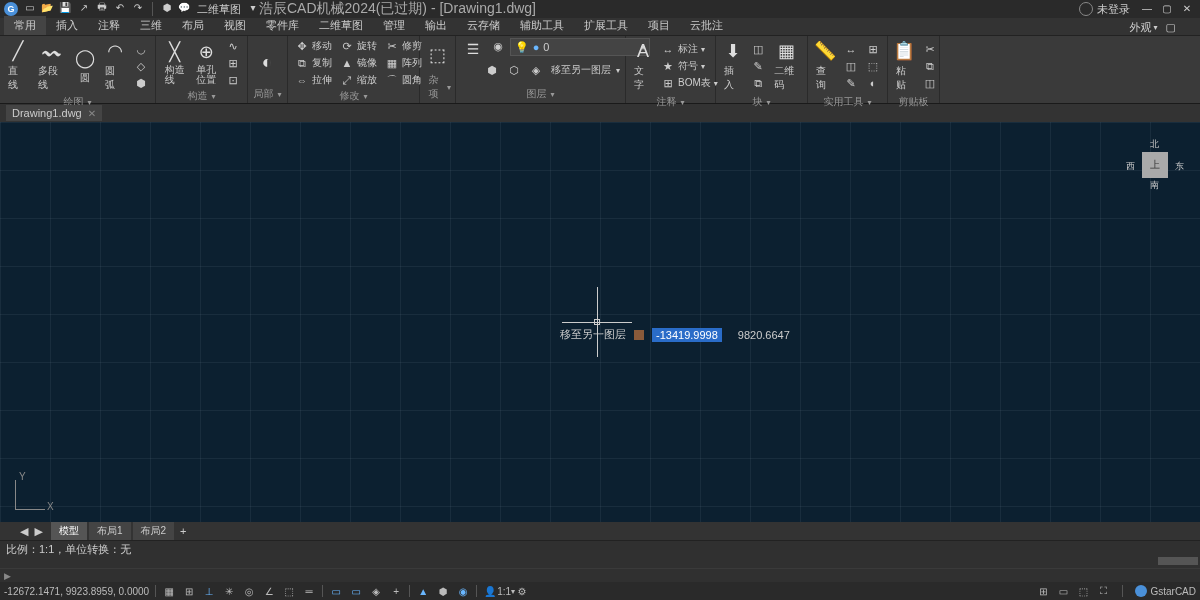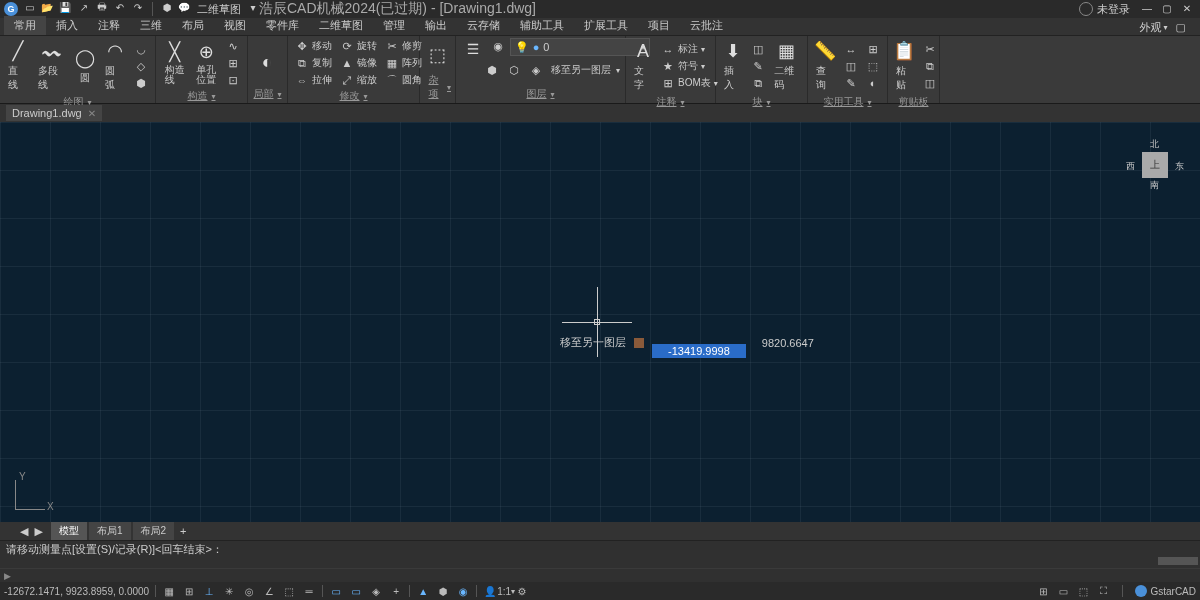--- a/index.html
+++ b/index.html
@@ -15,27 +15,27 @@
 .title-right { display:flex; align-items:flex-start; gap:8px;}
 .login-badge { display:flex;align-items:center;gap:4px;color:#ccc;}
 .login-badge .avatar{width:14px;height:14px;border:1px solid #888;border-radius:50%;}
 .win-btns { display:flex; gap:2px;}
 .win-btn{width:18px;height:14px;display:flex;align-items:center;justify-content:center;font-size:10px;}
 
 
 .menubar{height:18px;background:#333;display:flex;align-items:flex-end;gap:0;padding-left:4px;border-bottom:1px solid #222;}
 .menu-tab{padding:2px 10px;color:#ccc;font-size:11px;cursor:pointer;}
 .menu-tab.active{background:#444;}
-.appearance-right{margin-left:auto;padding-right:14px;display:flex;align-items:center;}
+.appearance-right{margin-left:auto;padding-right:24px;display:flex;align-items:center;}
 
 
 .ribbon{height:68px;background:#3a3a3a;display:flex;border-bottom:1px solid #1a1a1a;}
 .panel{border-right:1px solid #2a2a2a;display:flex;flex-direction:column;padding:2px 4px;}
 .panel-body{flex:1;display:flex;align-items:center;gap:2px;}
-.panel-title{text-align:center;font-size:10px;color:#999;padding-top:1px;display:flex;justify-content:center;align-items:center;gap:4px;text-decoration:underline;}
+.panel-title{text-align:center;font-size:10px;color:#999;padding-top:1px;display:flex;justify-content:center;align-items:center;gap:4px;}
 .panel-title .arrow{font-size:8px;}
 
 .big-btn{display:flex;flex-direction:column;align-items:center;gap:2px;padding:2px 4px;min-width:26px;}
 .big-btn .ico{width:22px;height:22px;display:flex;align-items:center;justify-content:center;font-size:18px;color:#ddd;}
 .big-btn .lbl{font-size:10px;color:#ccc;}
 .small-grid{display:flex;flex-direction:column;gap:1px;}
 .small-btn{display:flex;align-items:center;gap:3px;padding:1px 3px;font-size:10px;color:#ccc;white-space:nowrap;}
 .small-btn .ico{width:14px;height:14px;display:flex;align-items:center;justify-content:center;font-size:11px;}
 
 .layer-combo{width:140px;height:18px;background:#444;border:1px solid #555;display:flex;align-items:center;padding:0 4px;gap:4px;}
@@ -51,21 +51,21 @@
 .grid-line-h{position:absolute;left:0;right:0;height:1px;background:rgba(100,120,140,0.15);}
 
 .crosshair{position:absolute;left:597px;top:200px;}
 .crosshair .v{position:absolute;width:1px;height:70px;top:-35px;left:0;background:#ccc;}
 .crosshair .h{position:absolute;height:1px;width:70px;top:0;left:-35px;background:#ccc;}
 .crosshair .box{position:absolute;width:6px;height:6px;top:-3px;left:-3px;border:1px solid #ccc;}
 
 .tooltip{position:absolute;left:560px;top:205px;display:flex;align-items:center;gap:8px;font-size:11px;}
 .tooltip .prompt{color:#ccc;}
 .tooltip .lock{width:10px;height:10px;background:#8a5a3a;}
-.tooltip .highlight{background:#2a6cc8;color:#fff;padding:1px 16px;margin-top:17px;}
+.tooltip .highlight{background:#2a6cc8;color:#fff;padding:1px 4px;}
 .tooltip .coord2{color:#ccc;margin-left:8px;}
 
 .ucs{position:absolute;left:15px;bottom:12px;}
 .ucs .yaxis{position:absolute;width:1px;height:30px;bottom:0;left:0;background:#888;}
 .ucs .xaxis{position:absolute;height:1px;width:30px;bottom:0;left:0;background:#888;}
 .ucs .ylbl{position:absolute;bottom:28px;left:4px;color:#888;font-size:10px;}
 .ucs .xlbl{position:absolute;left:32px;bottom:-2px;color:#888;font-size:10px;}
 
 .navcube{position:absolute;right:20px;top:18px;width:50px;height:50px;}
 .navcube .face{position:absolute;top:12px;left:12px;width:26px;height:26px;background:#aaa;display:flex;align-items:center;justify-content:center;font-size:10px;color:#333;}
@@ -529,21 +529,21 @@
   <span style="margin-right:4px">◀</span>
   <span style="margin-right:6px">▶</span>
   <div class="layout-tab active">模型</div>
   <div class="layout-tab">布局1</div>
   <div class="layout-tab">布局2</div>
   <span style="margin-left:4px">+</span>
 </div>
 
 <div class="cmdarea">
   <div class="cmd-hist">
-    <div class="line">请移动测量点[设置(S)/记录(R)]&lt;回车结束&gt;：</div>
+    <div class="line">比例：1:1，单位转换：无</div>
   </div>
   <div class="cmd-input-row">
     <span class="chev">▶</span>
     <input class="cmd-input" placeholder="" style="">
   </div>
   <div class="cmd-scroll"></div>
 </div>
 
 <div class="statusbar">
   <span>-12672.1471, 9923.8959, 0.0000</span>

